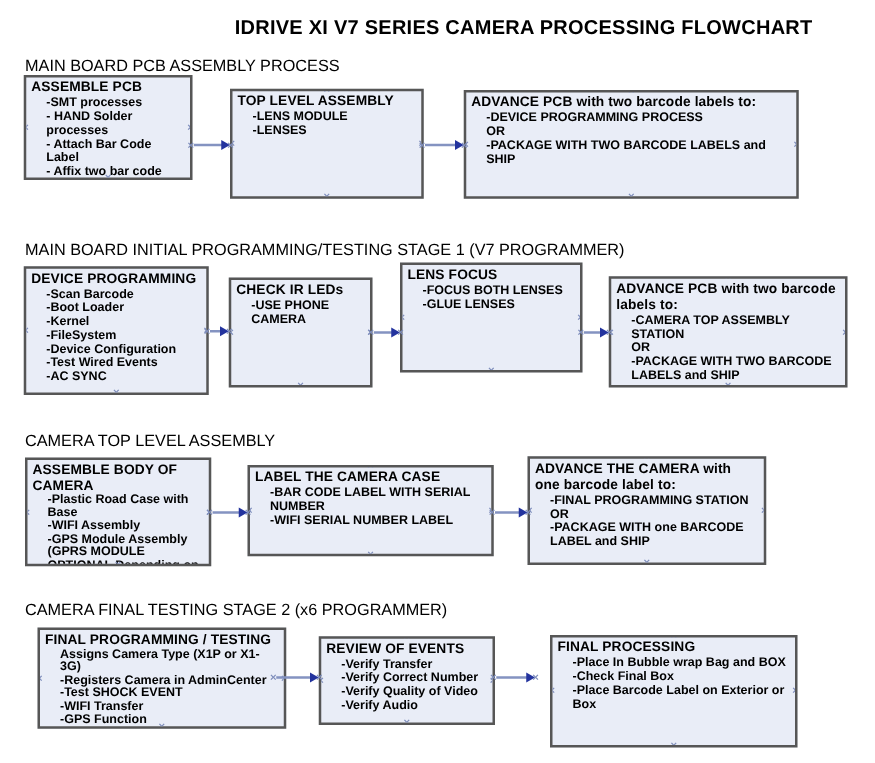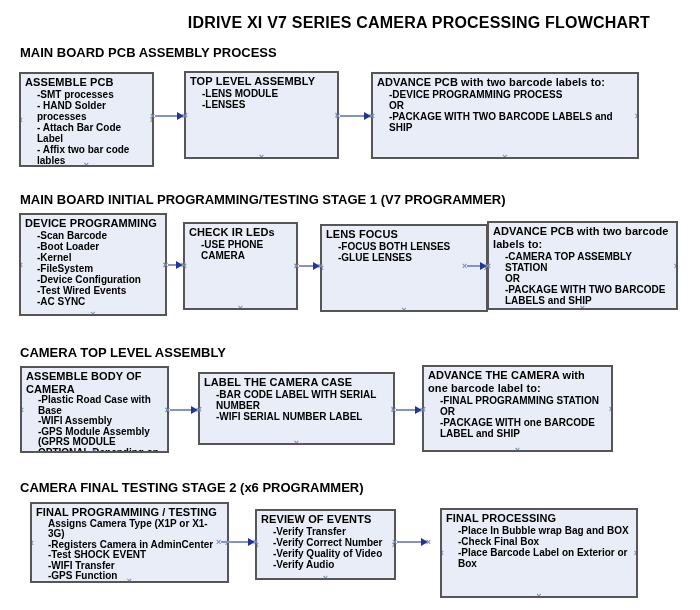--- a/index.html
+++ b/index.html
@@ -4,21 +4,21 @@
 <style>
   :root{
     --fill:#e9edf7; --border:#565656; --line:#8493c1; --head:#23339e;
     --handle:#7e8dbb; --text:#000;
   }
   html,body{margin:0;padding:0;background:#fff;}
   body{font-family:"Liberation Sans", sans-serif; color:var(--text);}
   #canvas{position:relative;width:700px;height:610px;background:#fff;overflow:hidden;}
   .title{position:absolute;top:14px;left:0;width:650px;text-align:right;
          font-size:16px;font-weight:bold;letter-spacing:.2px;}
-  .sec{position:absolute;left:20px;font-size:13px;font-weight:bold;white-space:nowrap;}
+  .sec{position:absolute;left:20px;font-size:13px;font-weight:normal;white-space:nowrap;}
   .node{position:absolute;box-sizing:border-box;background:var(--fill);
         border:2px solid var(--border);padding:2px 4px;overflow:hidden;}
   .nt{font-size:11px;font-weight:bold;line-height:13px;letter-spacing:.1px;}
   .nl{font-size:10px;line-height:11px;}
   .tight .nl{line-height:10.5px;}
   .tight .nt{line-height:12.5px;}
   .nl .li{white-space:normal;}
   .nl .li.b{font-weight:bold;margin-left:12px;}
   .handle{position:absolute;color:var(--handle);font-size:9px;font-weight:bold;
           line-height:7px;width:7px;height:7px;text-align:center;pointer-events:none;}
@@ -40,21 +40,21 @@
 
 <div id="canvas">
 
   <div class="title">IDRIVE XI V7 SERIES CAMERA PROCESSING FLOWCHART</div>
 
   <div class="sec" style="top:45px">MAIN BOARD PCB ASSEMBLY PROCESS</div>
   <div class="sec" style="top:192px">MAIN BOARD INITIAL PROGRAMMING/TESTING STAGE 1 (V7 PROGRAMMER)</div>
   <div class="sec" style="top:345px">CAMERA TOP LEVEL ASSEMBLY</div>
   <div class="sec" style="top:480px">CAMERA FINAL TESTING STAGE 2 (x6 PROGRAMMER)</div>
 
-  <div class="node" style="left:19px;top:72px;width:135px;height:95px">
+  <div class="node" style="left:19px;top:60px;width:135px;height:84px">
     <div class="nt">ASSEMBLE PCB</div>
     <div class="nl">
         <div class="li b"> -SMT processes</div>
         <div class="li b">- HAND Solder processes</div>
         <div class="li b">- Attach Bar Code Label</div>
         <div class="li b">- Affix two bar code lables</div>
       </div>
   <span class="handle t">×</span>
       <span class="handle bm">×</span>
       <span class="handle l">×</span>
@@ -103,21 +103,21 @@
   <div class="node" style="left:183px;top:222px;width:115px;height:88px">
     <div class="nt">CHECK IR LEDs</div>
     <div class="nl">
         <div class="li b">-USE PHONE CAMERA</div>
       </div>
   <span class="handle t">×</span>
       <span class="handle bm">×</span>
       <span class="handle l">×</span>
       <span class="handle r">×</span>
     </div>
-  <div class="node" style="left:320px;top:224px;width:168px;height:88px">
+  <div class="node" style="left:320px;top:210px;width:146px;height:88px">
     <div class="nt">LENS FOCUS</div>
     <div class="nl">
         <div class="li b">-FOCUS BOTH LENSES</div>
         <div class="li b">-GLUE LENSES</div>
       </div>
   <span class="handle t">×</span>
       <span class="handle bm">×</span>
       <span class="handle l">×</span>
       <span class="handle r">×</span>
     </div>

